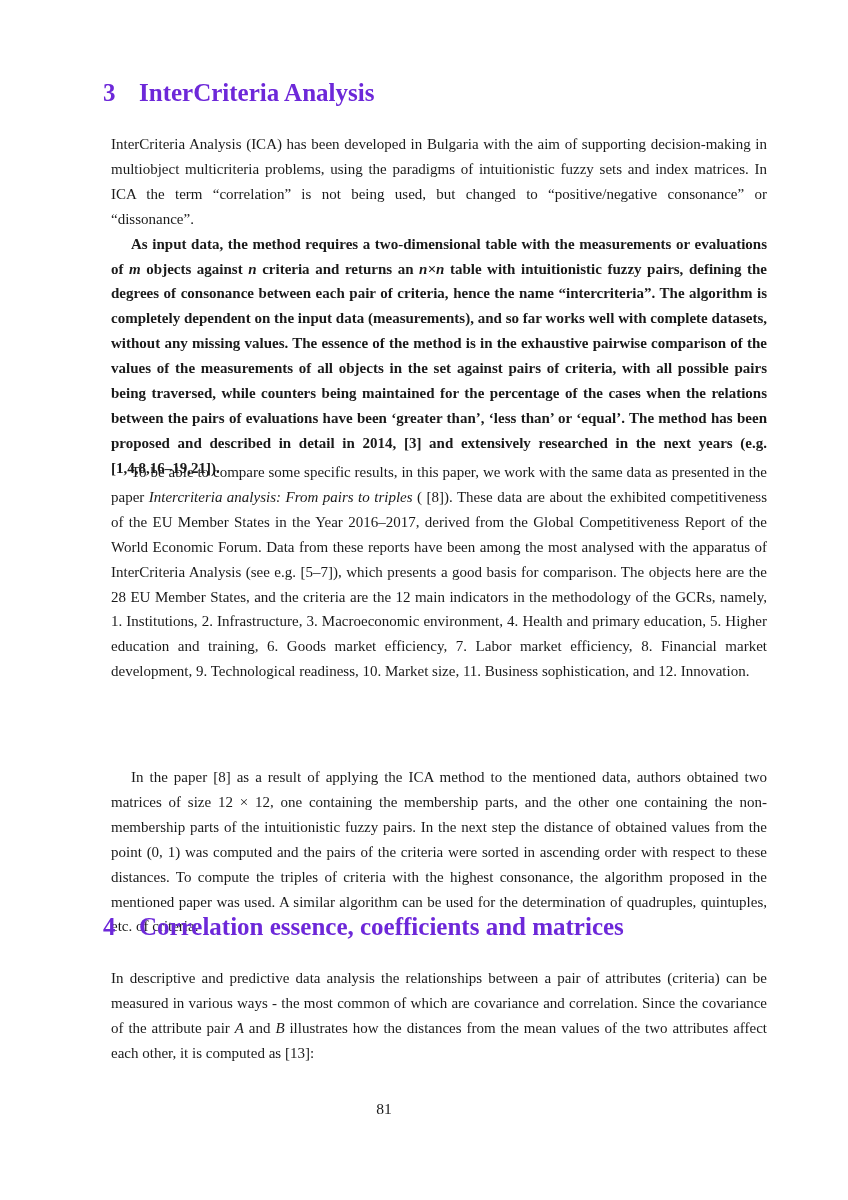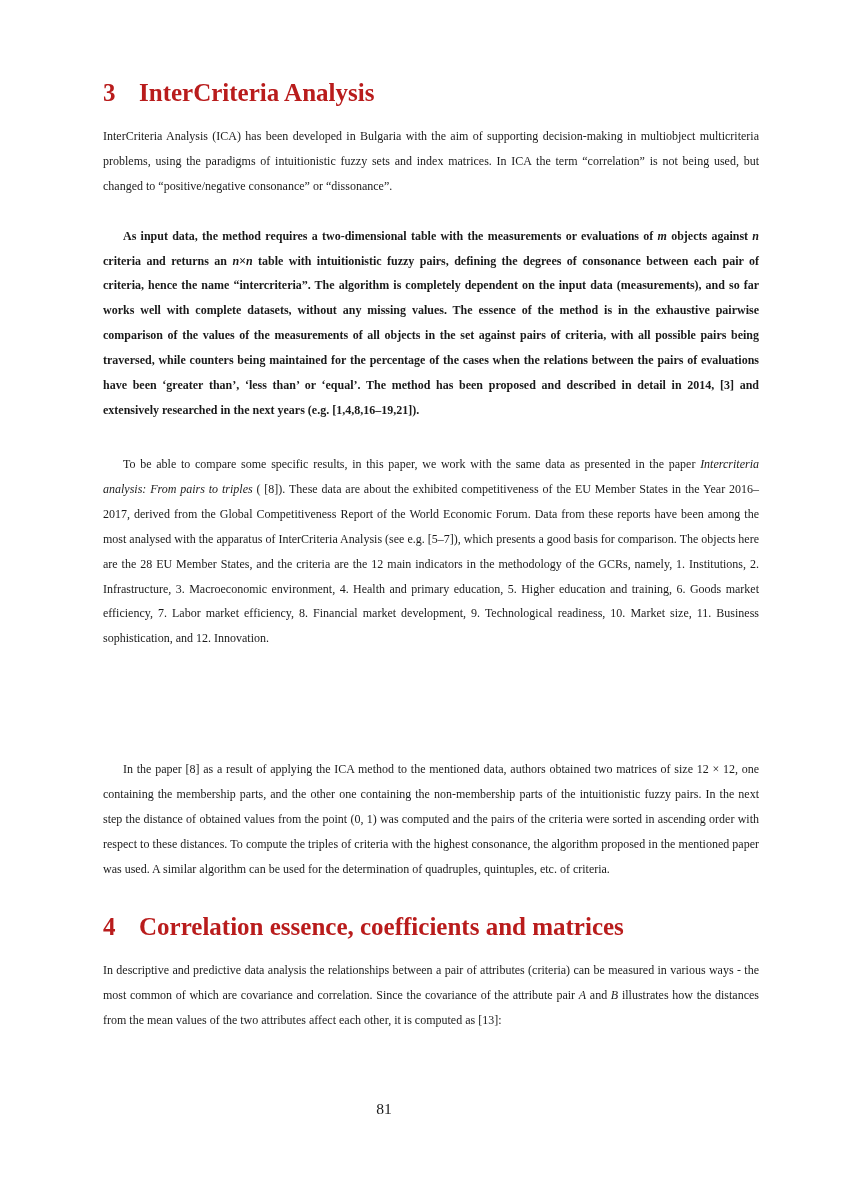--- a/index.html
+++ b/index.html
@@ -22,34 +22,34 @@
     width: 656px;
   }
   .section-heading {
     position: absolute;
     left: 0;
     width: 656px;
     font-weight: bold;
     font-size: 25px;
     line-height: 30px;
     white-space: nowrap;
-    color: #b91c1c;
+    color: #6d28d9;
   }
   .section-heading .num {
     display: inline-block;
     width: 36px;
   }
   .para {
     position: absolute;
     left: 0;
     width: 656px;
-    font-size: 12px;
+    font-size: 15px;
     line-height: 24.9px;
     text-align: justify;
-    margin: 0;
+    margin: 8px;
     hyphens: none;
   }
   .para.indent { text-indent: 20px; }
   .math { font-style: italic; }
   .cite-title { font-style: italic; }
   .page-number {
     position: absolute;
     left: 0;
     width: 768px;
     top: 1100px;

